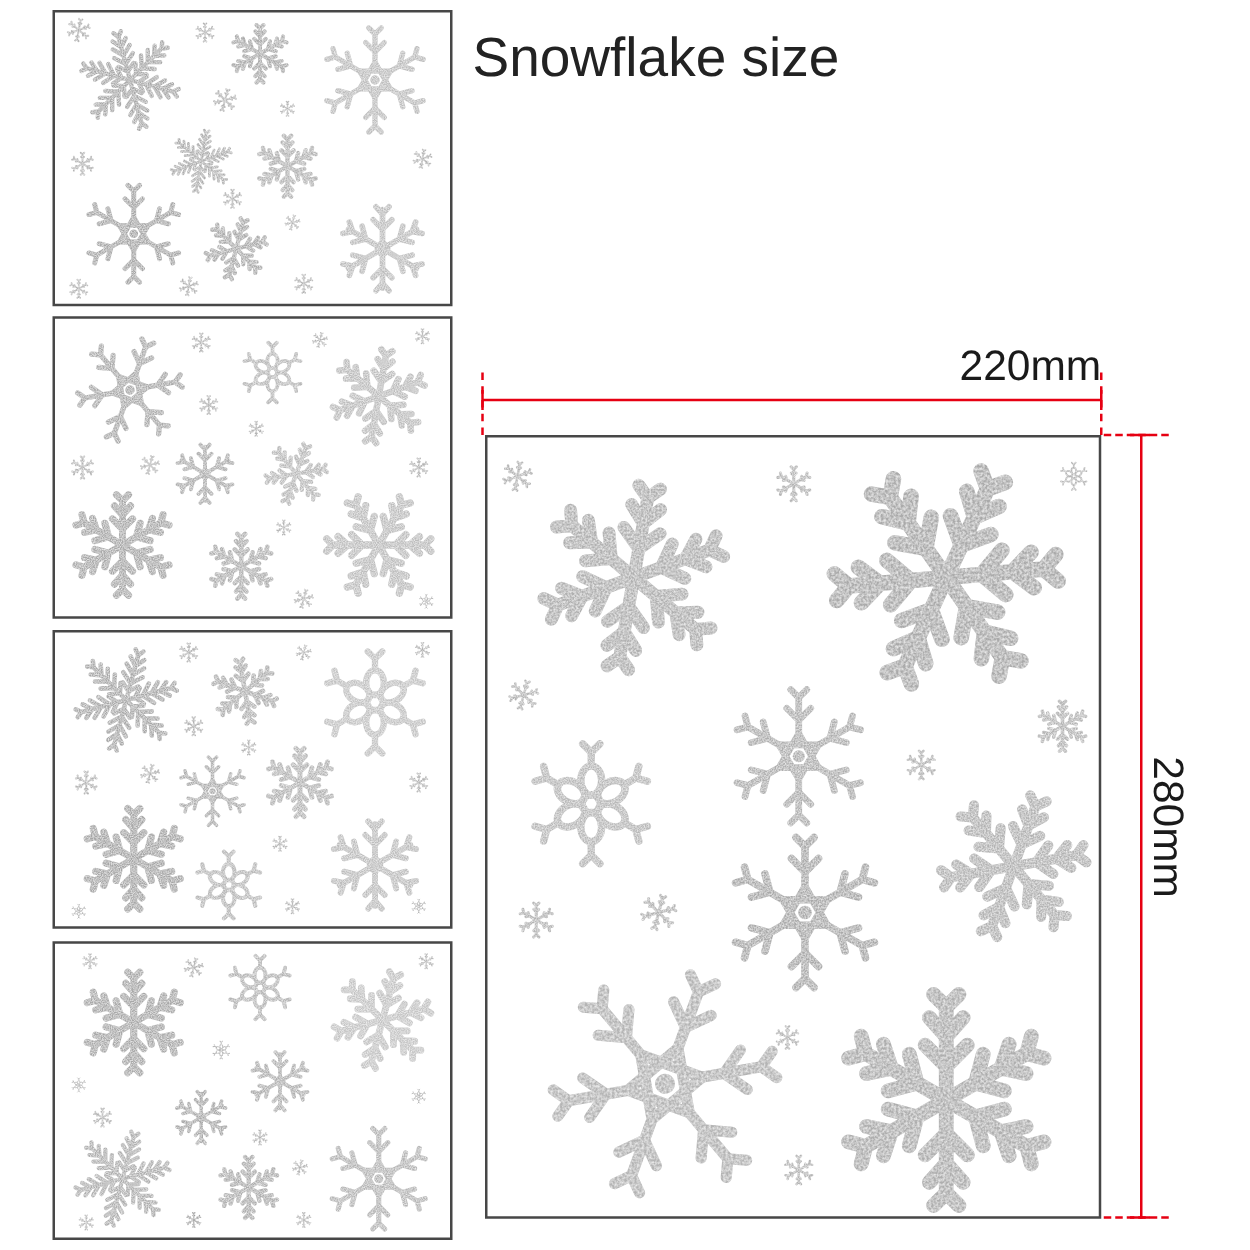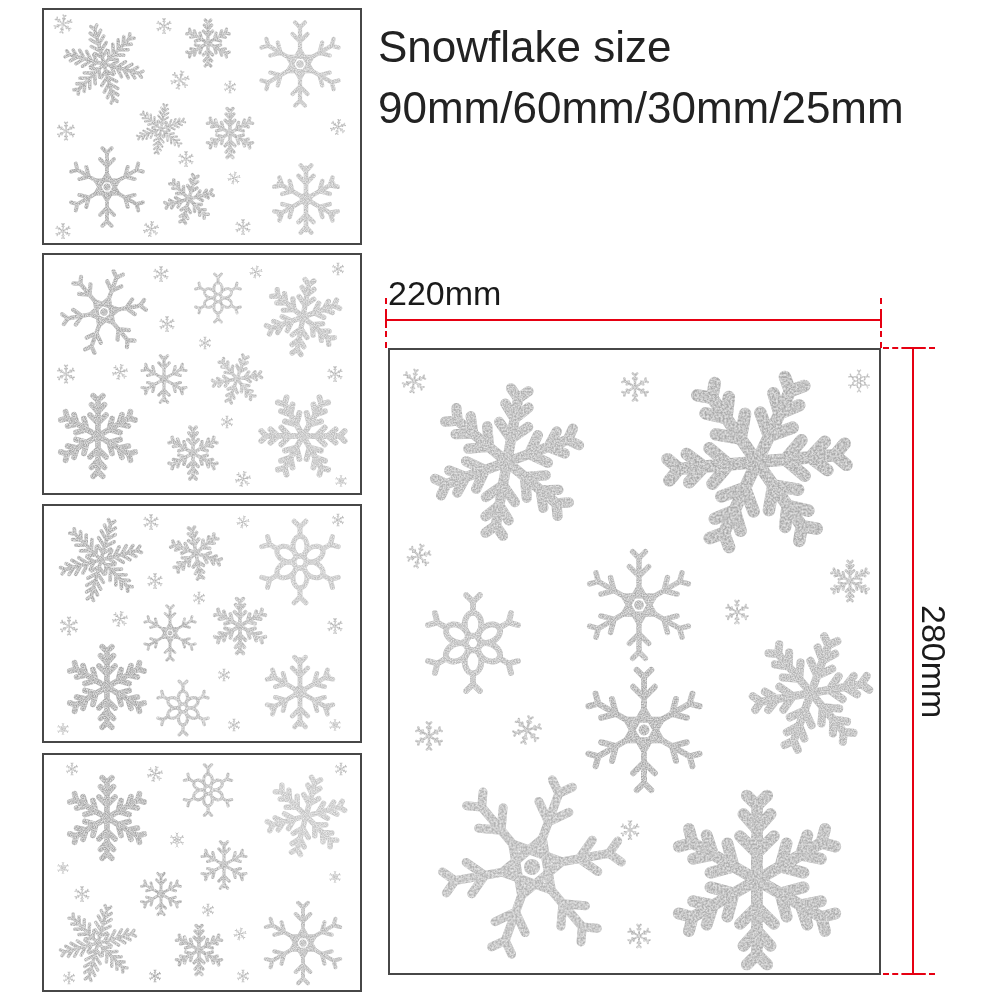--- a/index.html
+++ b/index.html
@@ -15,21 +15,21 @@
   #sheet1{top:8px;height:237px;}
   #sheet2{top:253px;height:242px;}
   #sheet3{top:504px;height:239px;}
   #sheet4{top:753px;height:239px;}
   #bigsheet{left:376px;top:348px;width:493px;height:627px;}
   .flake{position:absolute;transform:translate(-50%,-50%);aspect-ratio:1/1;overflow:visible;}
   
   .info{position:absolute;left:366px;top:16px;font-size:44px;line-height:61px;font-weight:400;color:var(--text,#222);white-space:nowrap;}
   
   .dim-label{position:absolute;font-size:34px;color:#1a1a1a;}
-  #dim-w-label{left:376px;top:274px;width:493px;text-align:left;}
+  #dim-w-label{left:376px;top:274px;width:493px;text-align:right;}
   #dim-h-label{left:902px;top:348px;height:627px;display:flex;align-items:center;}
   #dim-h-label span{writing-mode:vertical-rl;text-orientation:mixed;}
   .redline{position:absolute;}
   #dim-w-line{left:374px;top:319px;width:495px;height:0;border-top:2px solid var(--red,#e60012);}
   #dim-v-line{left:900px;top:348px;width:0;height:627px;border-left:2px solid var(--red,#e60012);}
   .tickv{position:absolute;width:0;height:16px;border-left:2px solid var(--red,#e60012);top:312px;}
   #tickv-l{left:373px;} #tickv-r{left:868px;}
   .extv{position:absolute;width:0;height:50px;border-left:2px dashed var(--red,#e60012);top:298px;}
   #extv-l{left:373px;} #extv-r{left:868px;}
   .tickh{position:absolute;height:0;width:16px;border-top:2px solid var(--red,#e60012);left:892px;}
@@ -515,21 +515,20 @@
       </svg>
       <svg viewBox="-55 -55 110 110" class="flake" style="left: 63%; top: 94%; width: 4%; color: rgb(180, 180, 180);">
         <g filter="url(#glitter)">
           <use href="#flake-star6"></use>
         </g>
       </svg>
     </div>
 
   <div class="info">
     <div>Snowflake size</div>
-    <div>90mm/60mm/30mm/25mm</div>
   </div>
 
   <div id="dim-w-label" class="dim-label">220mm</div>
   <div id="dim-w-line" class="redline"></div>
   <div id="tickv-l" class="tickv"></div>
   <div id="tickv-r" class="tickv"></div>
   <div id="extv-l" class="extv"></div>
   <div id="extv-r" class="extv"></div>
 
   <div id="bigsheet" class="sheet">

